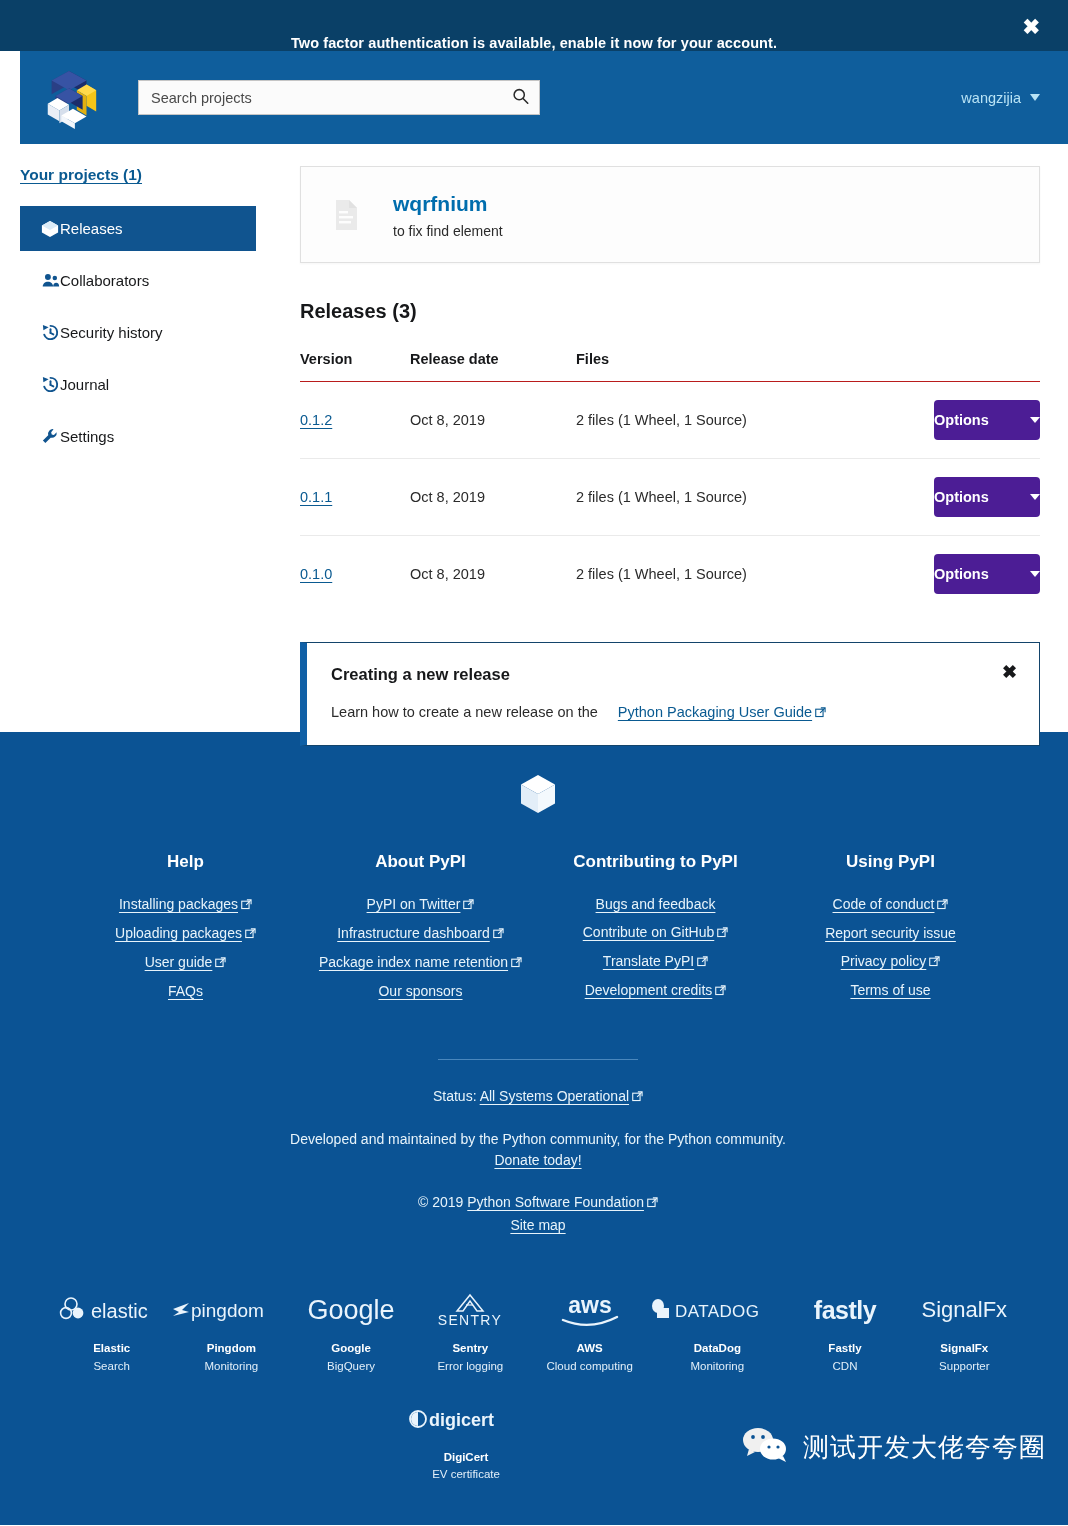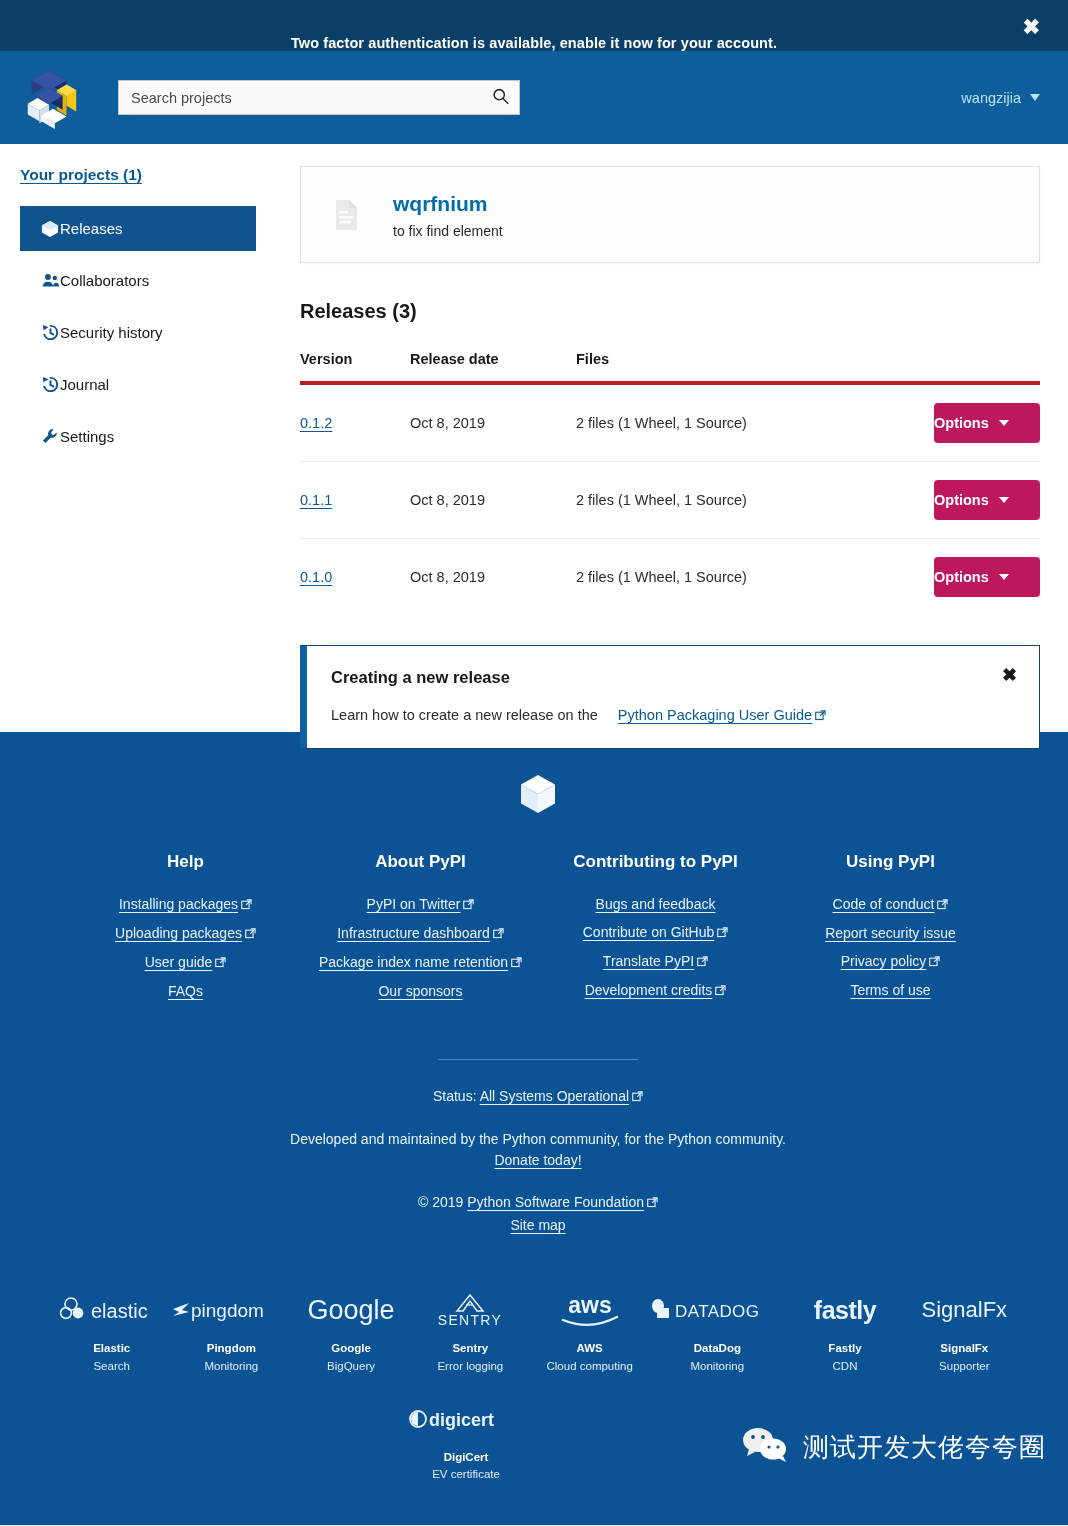--- a/index.html
+++ b/index.html
@@ -47,20 +47,21 @@
   }
 
   
   .header {
     height: 93px;
     background: #0f5e9c;
     display: flex;
     align-items: center;
     padding: 0 28px 0 20px;
     position: relative;
+    margin-left: 20px;
   }
   .logo {
     width: 62px;
     height: 66px;
     flex: 0 0 auto;
     margin-right: 36px;
   }
   .search-wrap {
     position: relative;
     width: 402px;
@@ -168,54 +169,54 @@
     color: #17181a;
     margin: 37px 0 28px 0;
   }
   table.releases { width: 100%; border-collapse: collapse; }
   table.releases th {
     text-align: left;
     font-size: 14.5px;
     font-weight: bold;
     color: #17181a;
     padding-bottom: 14px;
-    border-bottom: 4px solid #b91c1c;
+    border-bottom: 1px solid #b91c1c;
   }
   table.releases td {
     padding: 18px 0;
     font-size: 14.5px;
     color: #2b2b2b;
     border-bottom: 1px solid #eaeaea;
     vertical-align: middle;
   }
   table.releases tr:last-child td { border-bottom: none; }
   .col-version { width: 110px; }
   .col-date { width: 166px; }
   .col-files { width: auto; }
   .col-opts { width: 120px; text-align: right; }
   .ver-link {
     color: #0a5a91;
     text-decoration: underline;
     text-underline-offset: 3px;
     cursor: pointer;
   }
   .options-btn {
-    background: #be185d;
+    background: #4c1d95;
     color: #ffffff;
     border: none;
     border-radius: 4px;
     font-size: 14.5px;
     font-weight: bold;
     font-family: "Liberation Sans", sans-serif;
     height: 40px;
     width: 106px;
     cursor: pointer;
     display: inline-flex;
     align-items: center;
-    justify-content: flex-start;
+    justify-content: space-between;
     gap: 10px;
   }
   .options-btn .caret {
     width: 0; height: 0;
     border-left: 5px solid transparent;
     border-right: 5px solid transparent;
     border-top: 6.5px solid #ffffff;
   }
 
   

